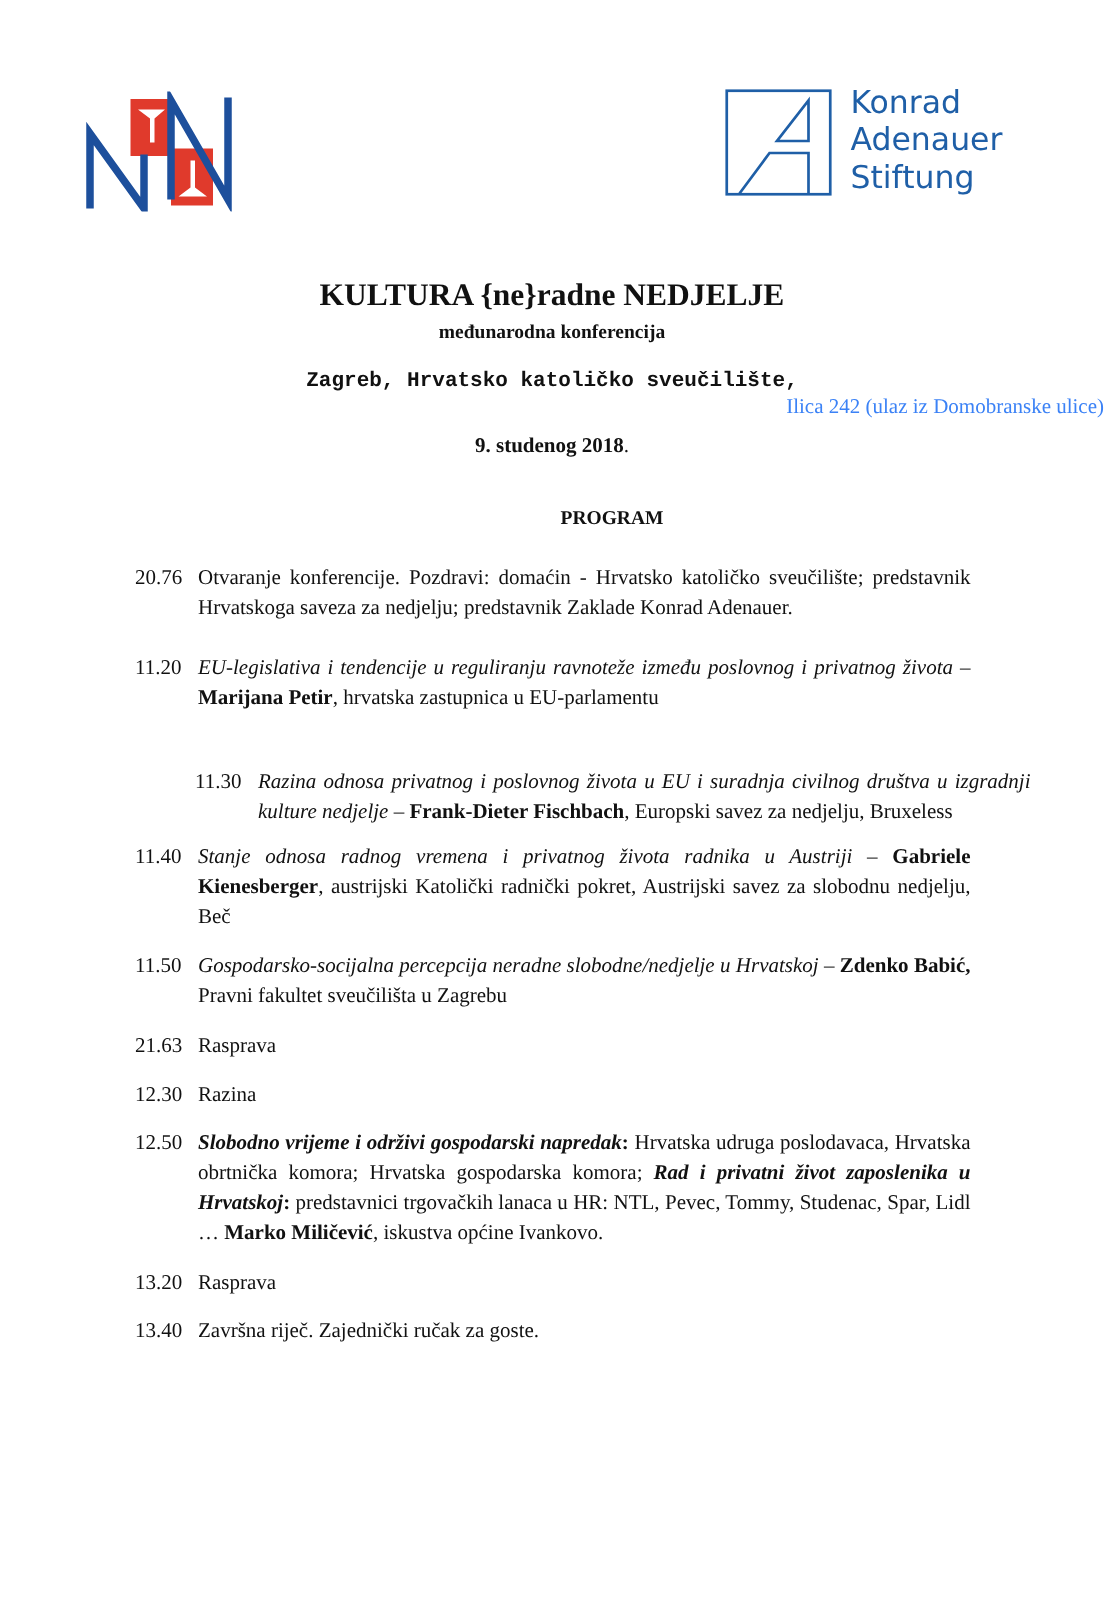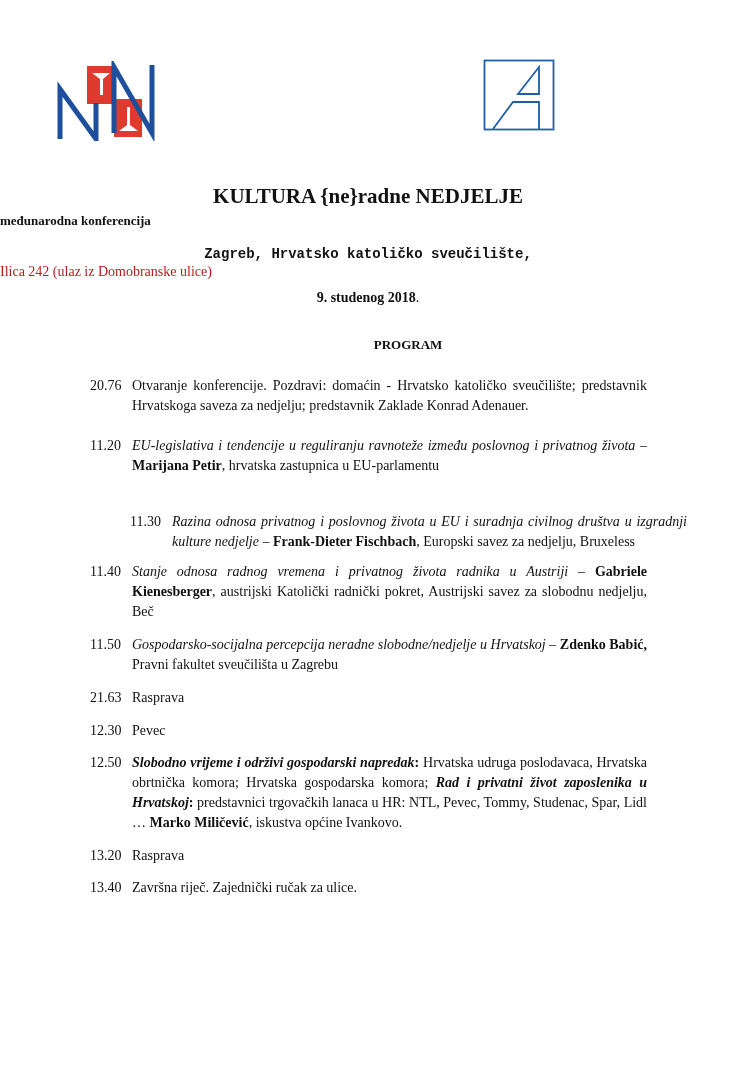--- a/index.html
+++ b/index.html
@@ -10,26 +10,26 @@
   .hsn-text { position:absolute; left:116px; top:6px; font-family:"DejaVu Sans", sans-serif;
               font-size:22px; line-height:19px; letter-spacing:-0.5px; }
   .hsn-text .l1, .hsn-text .l2 { color:#d39a6a; }
   .hsn-text .l3 { color:#cc2a22; }
   .logo-right { position:absolute; left:483px; top:59px; width:220px; height:82px; }
   .kas-mark { position:absolute; left:0; top:0; width:72px; height:72px; }
   .kas-text { position:absolute; left:84px; top:-3px; font-family:"DejaVu Sans", sans-serif;
               color:#1f5fa7; font-size:21px; line-height:25px; }
   .title { position:absolute; left:0; width:736px; text-align:center; top:184px;
            font-size:21px; font-weight:bold; }
-  .subtitle { position:absolute; left:0; width:736px; top:213px;
+  .subtitle { position:absolute; left:0; width:736px; text-align:center; top:213px;
               font-size:13px; font-weight:bold; }
   .venue { position:absolute; left:0; width:736px; text-align:center; top:246px;
            font-size:14px; font-weight:bold;font-family:Liberation Mono, monospace; }
-  .address { position:absolute; left:0; width:736px; text-align:left; top:264px;
-             font-size:14px; color:#b91c1c; }
+  .address { position:absolute; left:0; width:736px; text-align:right; top:264px;
+             font-size:14px; color:#3b82f6; }
   .date { position:absolute; left:0; width:736px; text-align:center; top:290px;
           font-size:14px; }
   .date b { font-weight:bold; }
   .program-heading { position:absolute; left:0; width:736px; text-align:center; top:337px;
                      font-size:13px; font-weight:bold;padding-left:40px; }
   .item { position:absolute; left:90px; width:557px; font-size:14px; line-height:20px; }
   .item .time { position:absolute; left:0; top:0; width:40px; }
   .item .desc { margin-left:42px; text-align:justify; }
   .item i { font-style:italic; }
   .item b { font-weight:bold; }
@@ -48,20 +48,25 @@
     <polyline points="58,72 58,6 96,72 96,4" fill="none" stroke="#1d4f9c" stroke-width="5"></polyline>
   </svg>
 </div>
 
 <div class="logo-right">
   <svg class="kas-mark" viewBox="0 0 72 72">
     <rect x="1.5" y="1.5" width="69" height="69" fill="none" stroke="#1f5fa7" stroke-width="1.8"></rect>
     <polygon points="56,8 56,35 35,35" fill="none" stroke="#1f5fa7" stroke-width="1.8"></polygon>
     <polyline points="10,70 30,43 56,43 56,70" fill="none" stroke="#1f5fa7" stroke-width="1.8"></polyline>
   </svg>
+  <div class="kas-text">
+    <div>Konrad</div>
+    <div>Adenauer</div>
+    <div>Stiftung</div>
+  </div>
 </div>
 
 <div class="title">KULTURA {ne}radne NEDJELJE</div>
 <div class="subtitle">međunarodna konferencija</div>
 <div class="venue">Zagreb, Hrvatsko katoličko sveučilište,</div>
 <div class="address">Ilica 242 (ulaz iz Domobranske ulice)</div>
 <div class="date"><b>9. studenog 2018</b><span>.</span></div>
 
 <div class="program-heading">PROGRAM</div>
 
@@ -85,27 +90,27 @@
     <div class="item" style="top: 635px;">
       <span class="time">11.50</span>
       <div class="desc"><i>Gospodarsko-socijalna percepcija neradne slobodne/nedjelje u Hrvatskoj</i><span> – </span><b>Zdenko Babić,</b><span> Pravni fakultet sveučilišta u Zagrebu</span></div>
     </div>
     <div class="item" style="top: 688px;">
       <span class="time">21.63</span>
       <div class="desc"><span>Rasprava</span></div>
     </div>
     <div class="item" style="top: 721px;">
       <span class="time">12.30</span>
-      <div class="desc"><span>Pevec</span></div>
+      <div class="desc"><span>Razina</span></div>
     </div>
     <div class="item" style="top: 753px;">
       <span class="time">12.50</span>
       <div class="desc"><b style="font-style: italic;">Slobodno vrijeme i održivi gospodarski napredak</b><b>:</b><span> Hrvatska udruga poslodavaca, Hrvatska obrtnička komora; Hrvatska gospodarska komora; </span><b style="font-style: italic;">Rad i privatni život zaposlenika u Hrvatskoj</b><b>:</b><span> predstavnici trgovačkih lanaca u HR: NTL, Pevec, Tommy, Studenac, Spar, Lidl … </span><b>Marko Miličević</b><span>, iskustva općine Ivankovo.</span></div>
     </div>
     <div class="item" style="top: 846px;">
       <span class="time">13.20</span>
       <div class="desc"><span> Rasprava</span></div>
     </div>
     <div class="item" style="top: 878px;">
       <span class="time">13.40</span>
-      <div class="desc"><span>Završna riječ. Zajednički ručak za ulice.</span></div>
+      <div class="desc"><span>Završna riječ. Zajednički ručak za goste.</span></div>
     </div>
   </div>
 
 </body></html>

